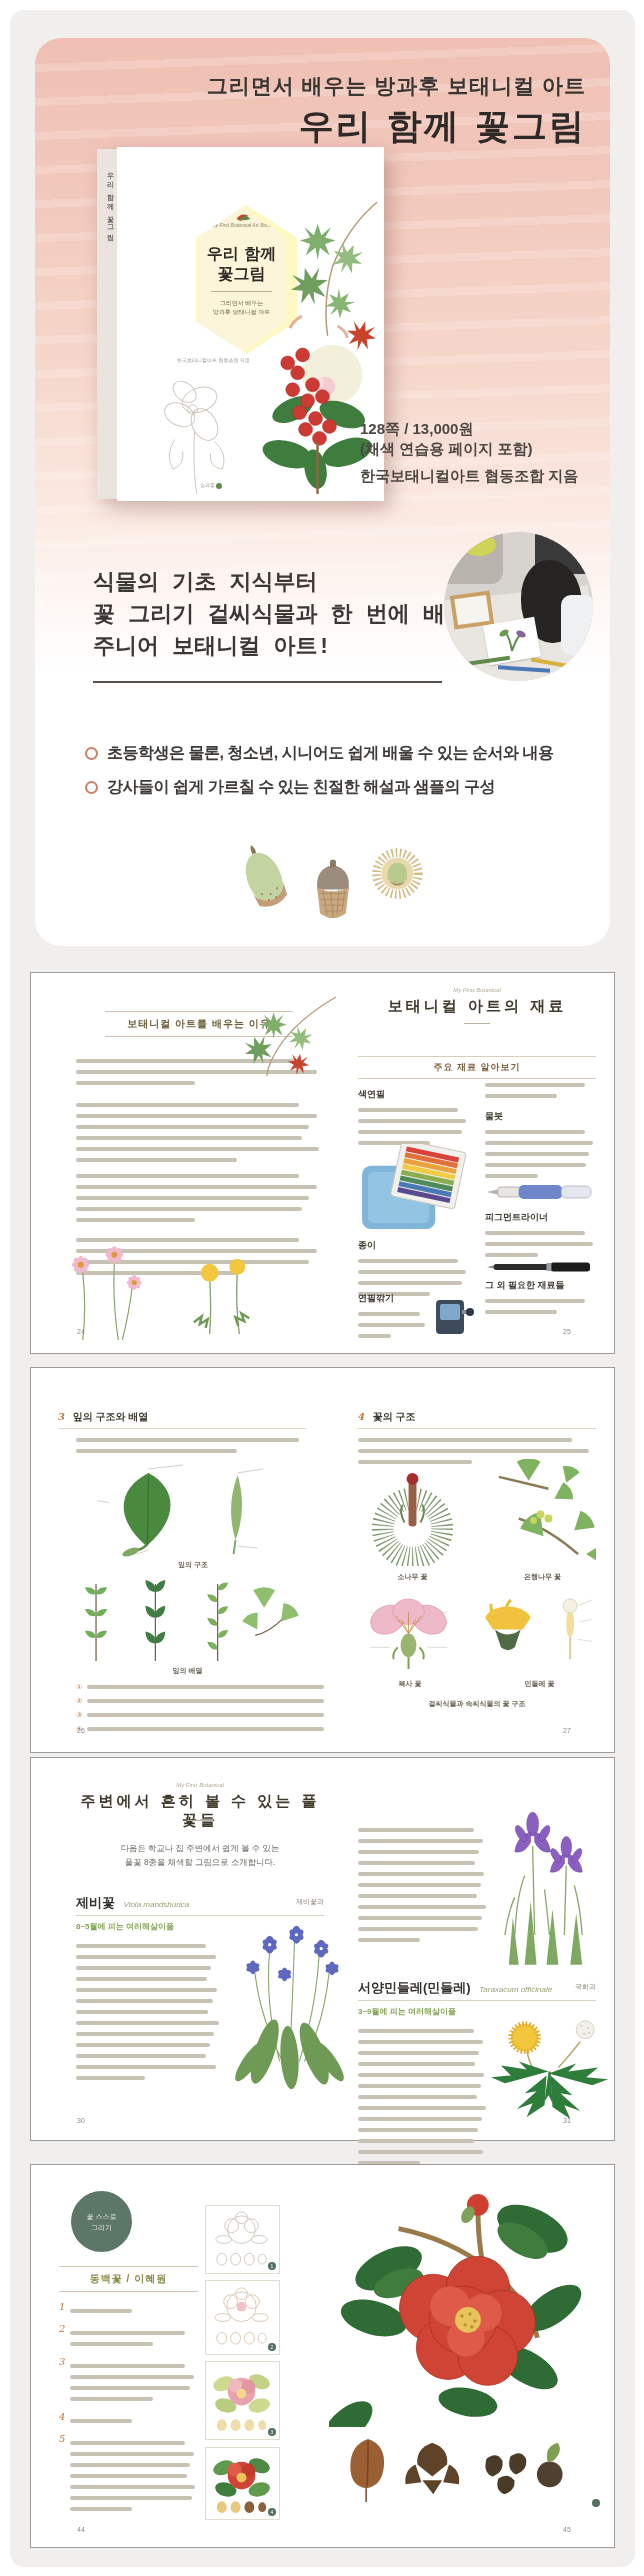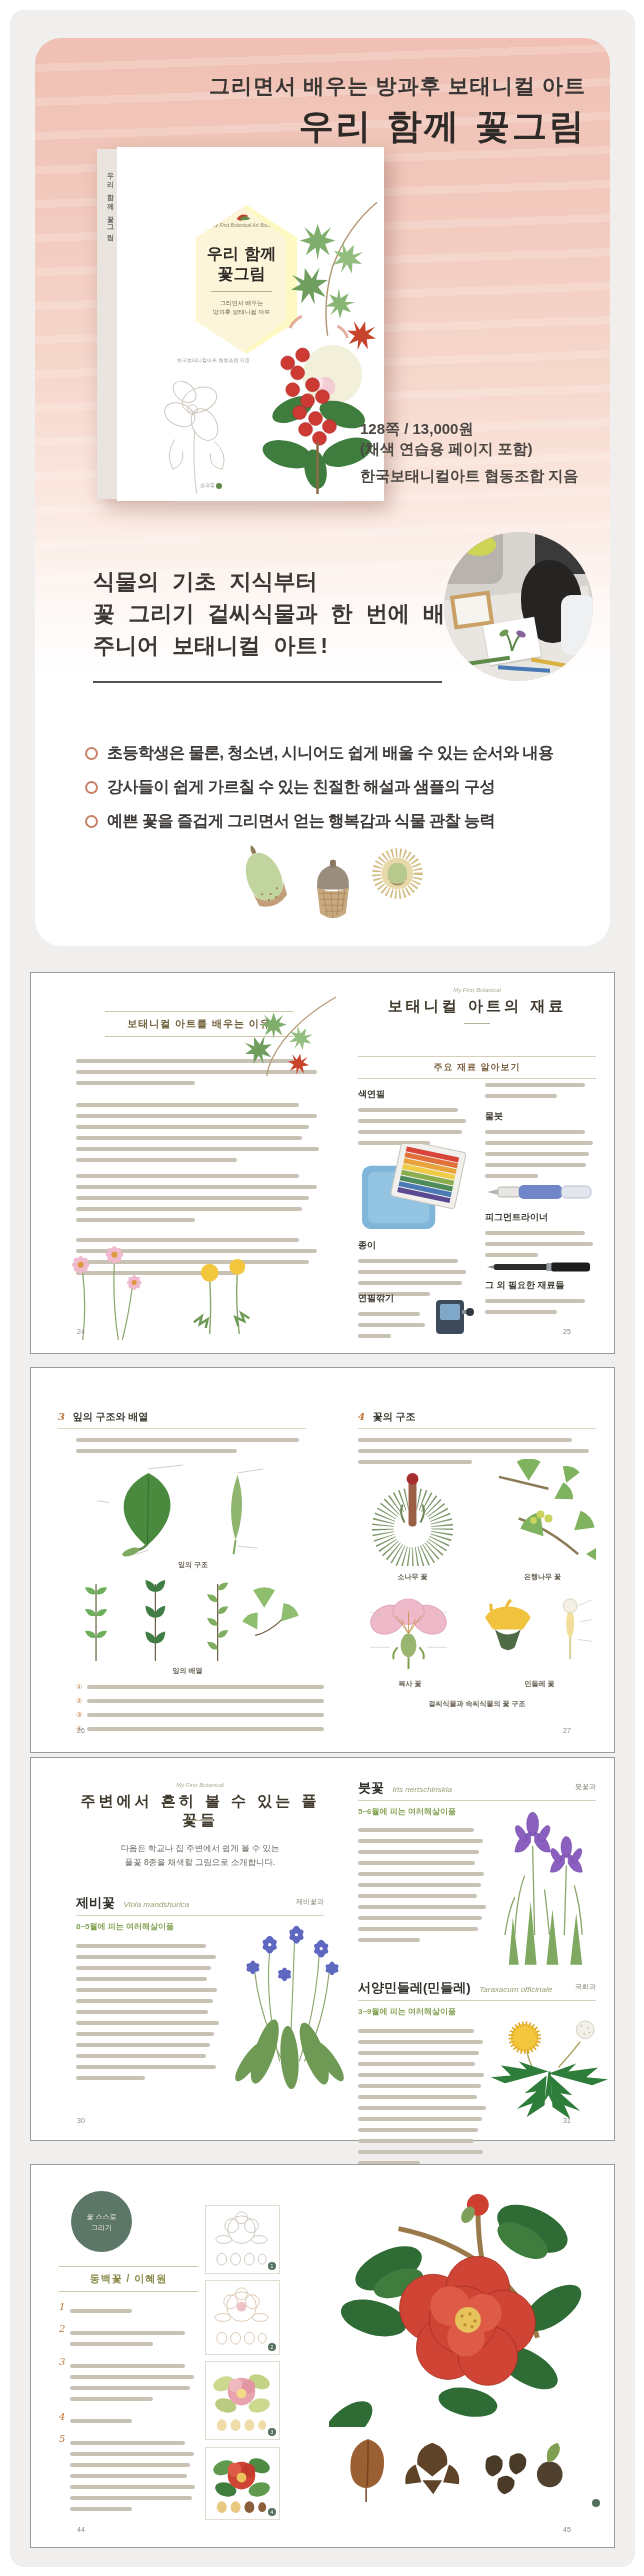--- a/index.html
+++ b/index.html
@@ -5,21 +5,21 @@
   html,body{margin:0;padding:0;}
   body{width:645px;height:2576px;background:#ffffff;position:relative;overflow:hidden;
        font-family:"Liberation Sans",sans-serif;color:#3e3e3e;}
   .abs{position:absolute;}
   .bg{position:absolute;left:10px;top:10px;width:625px;height:2557px;background:#f0efed;border-radius:14px;}
   
   .hero{position:absolute;left:35px;top:38px;width:575px;height:908px;border-radius:26px;overflow:hidden;
         background:linear-gradient(180deg,#efc0b3 0%,#f2c9bd 18%,#f6d8cd 38%,#fbe9e1 52%,#fef7f4 62%,#ffffff 70%,#ffffff 100%);}
   .hero .wash{position:absolute;left:0;top:0;right:0;height:62%;
         background:repeating-linear-gradient(178deg,rgba(255,255,255,0) 0 26px,rgba(255,255,255,.18) 26px 34px);}
-  .tagline{position:absolute;right:24px;top:34px;width:516px;text-align:right;font-family:Liberation Serif, serif;
+  .tagline{position:absolute;right:24px;top:34px;width:516px;text-align:right;font-family:Liberation Sans, sans-serif;
         font-size:21px;font-weight:bold;color:#3a3634;letter-spacing:1px;}
   .heroTitle{position:absolute;right:24px;top:65px;width:516px;text-align:right;font-family:"DejaVu Serif",serif;
         font-size:35px;font-weight:bold;color:#2e2a28;letter-spacing:2px;}
   
   .cover{position:absolute;left:62px;top:109px;width:287px;height:354px;filter:drop-shadow(6px 8px 10px rgba(120,70,60,.35));}
   .spine{position:absolute;left:0;top:2px;width:20px;height:350px;background:#e9e5de;border-right:1px solid #cfc9c0;}
   .spinetxt{position:absolute;left:3px;top:18px;width:14px;font-size:7px;line-height:8px;color:#6b6b6b;
         writing-mode:vertical-rl;letter-spacing:2px;font-weight:bold;}
   .front{position:absolute;left:20px;top:0;width:267px;height:354px;background:#ffffff;}
   .hexO{position:absolute;left:79px;top:58px;width:101px;height:149px;background:#fef9c3;
@@ -213,24 +213,20 @@
 
   <div class="bullets">
     <div class="brow">
       <span class="bring"></span>
       <span class="btxt">초등학생은 물론, 청소년, 시니어도 쉽게 배울 수 있는  순서와 내용</span>
     </div>
     <div class="brow">
       <span class="bring"></span>
       <span class="btxt">강사들이 쉽게 가르칠 수 있는 친절한 해설과 샘플의 구성</span>
     </div>
-    <div class="brow">
-      <span class="bring"></span>
-      <span class="btxt">예쁜 꽃을 즐겁게 그리면서 얻는 행복감과 식물 관찰 능력</span>
-    </div>
   </div>
 
   <svg class="abs" style="left:184px;top:784px" width="218" height="109" viewBox="0 0 220 110">
     <g transform="translate(45,55) rotate(-22)">
       <ellipse cx="0" cy="2" rx="17" ry="27" fill="#c2d5a0"></ellipse>
       <path d="M0 -34 q3 4 2 9 l-4 0 q-1 -5 2 -9" fill="#8a7a55"></path>
       <path d="M-17 8 A17 17 0 0 0 17 8 L15 26 Q0 36 -15 26 Z" fill="#c29f79"></path>
       <g fill="#9a7a52">
           <circle cx="-8" cy="16" r="1"></circle>
           <circle cx="0" cy="19" r="1"></circle>
@@ -662,27 +658,20 @@
     <g fill="#6f9a55">
       <ellipse cx="40" cy="140" rx="10" ry="34" transform="rotate(18 40 140)"></ellipse>
       <ellipse cx="65" cy="146" rx="9" ry="32" transform="rotate(-4 65 146)"></ellipse>
       <ellipse cx="90" cy="142" rx="10" ry="33" transform="rotate(-20 90 142)"></ellipse>
       <ellipse cx="25" cy="150" rx="7" ry="24" transform="rotate(35 25 150)"></ellipse>
       <ellipse cx="105" cy="150" rx="7" ry="24" transform="rotate(-35 105 150)"></ellipse>
     </g>
   </svg>
   <div class="pgnum" style="left:46px;top:359px;">30</div>
 
-  <div class="abs" style="left:327px;top:20px;width:238px;">
-    <span class="ffam">붓꽃과</span>
-    <span class="fname">붓꽃</span>
-    <span class="flatin">Iris nertschinskia</span>
-    <div class="fhr"></div>
-    <div class="season">5~6월에 피는 여러해살이풀</div>
-  </div>
   <div class="abs" style="left:327px;top:63px;width:129px;">
       <div class="tl" style="width: 90%;"></div>
       <div class="tl" style="width: 97%;"></div>
       <div class="tl" style="width: 94%;"></div>
       <div class="tl" style="width: 91%;"></div>
       <div class="tl" style="width: 98%;"></div>
       <div class="tl" style="width: 95%;"></div>
       <div class="tl" style="width: 92%;"></div>
       <div class="tl" style="width: 99%;"></div>
       <div class="tl" style="width: 96%;"></div>

